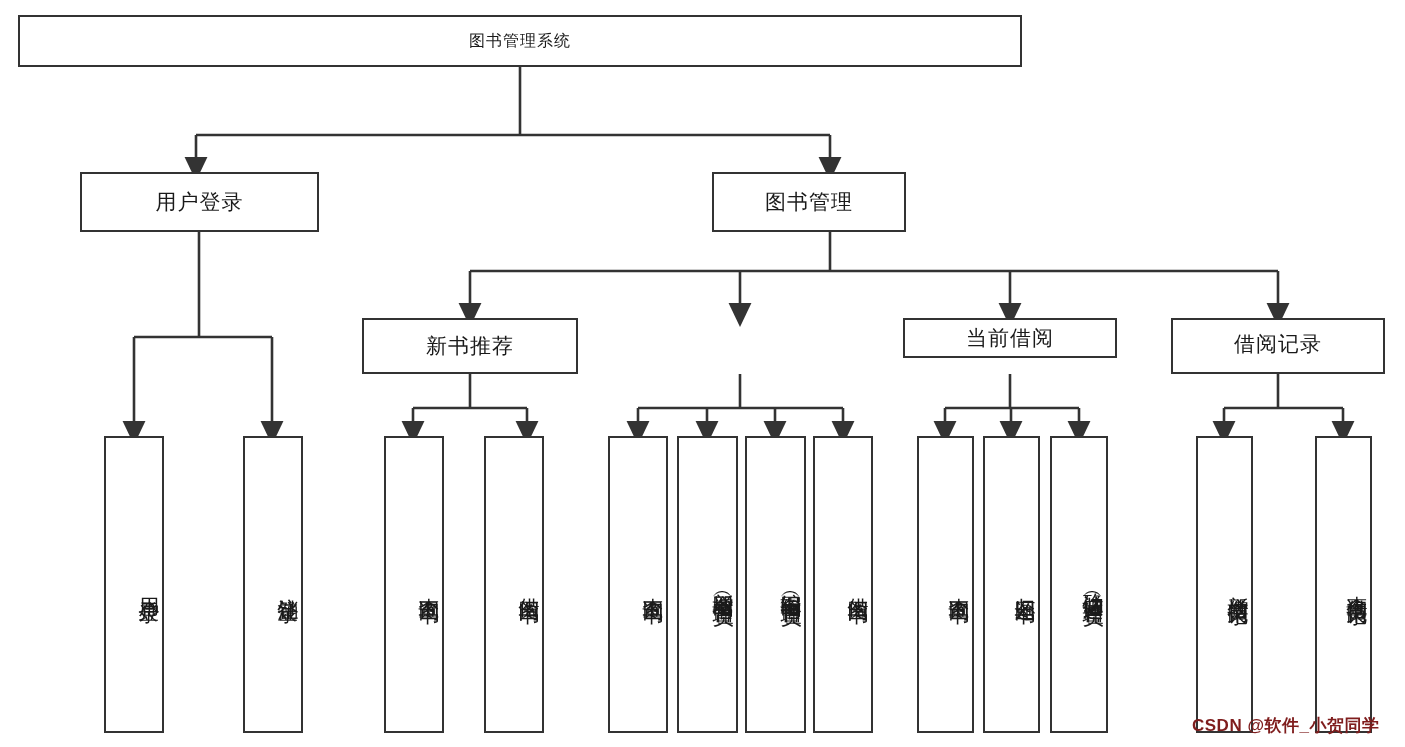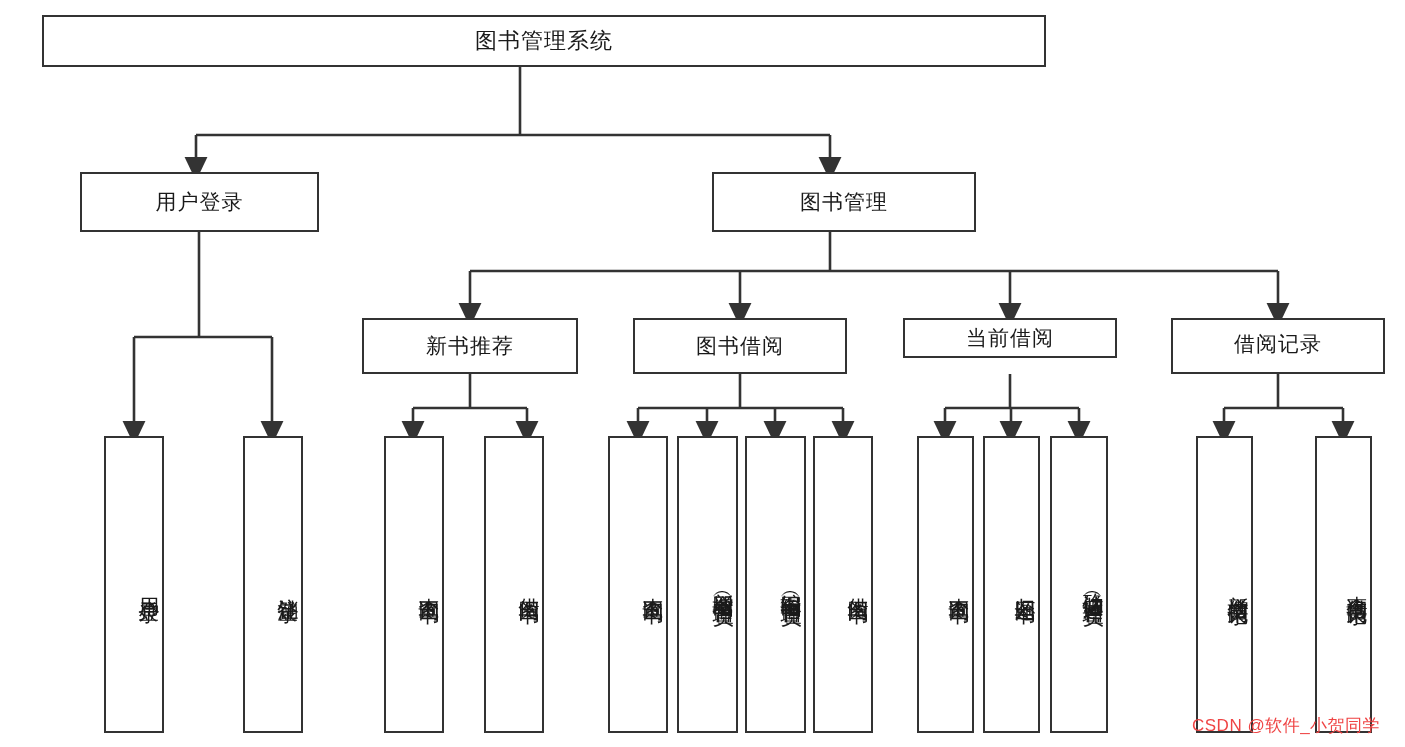--- a/index.html
+++ b/index.html
@@ -47,30 +47,30 @@
     text-orientation: upright;
     font-size: 21px;
     line-height: 1.25;
     letter-spacing: 2px;
     padding-top: 10px;
     padding-bottom: 10px;
     align-items: flex-start;
     justify-content: center;
   }
   #node-root {
-    font-size: 22px;
-    margin-left: 24px;
+    font-size: 16px;
   }
   .watermark {
     position: absolute;
-    color: #ef4444;
+    color: #7f1d1d;
     font-size: 17px;
     letter-spacing: 0.5px;
     white-space: nowrap;
     user-select: none;
+    font-weight: bold;
   }
 </style>
 </head>
 <body>
 
 <div id="diagram-root">
 
   <svg id="edge-layer" viewBox="0 0 1405 747" width="1405" height="747" aria-hidden="true">
     <defs>
       <marker id="arrow" markerWidth="11" markerHeight="11" refX="4.2" refY="5" orient="auto" markerUnits="strokeWidth">
@@ -117,24 +117,23 @@
       <path d="M1278,374 L1278,408"></path>
       <path d="M1224,408 L1343,408"></path>
       <path d="M1224,408 L1224,432" marker-end="url(#arrow)"></path>
       <path d="M1343,408 L1343,432" marker-end="url(#arrow)"></path>
     </g>
   </svg>
 
   <div class="node horizontal" id="node-root" style="left:18px; top:15px; width:1004px; height:52px;">图书管理系统</div>
 
   <div class="node horizontal" style="left:80px; top:172px; width:239px; height:60px;">用户登录</div>
-  <div class="node horizontal" style="left:712px; top:172px; width:264px; height:60px;">图书管理</div>
+  <div class="node horizontal" style="left:712px; top:172px; width:194px; height:60px;">图书管理</div>
 
   <div class="node horizontal" style="left:362px; top:318px; width:216px; height:56px;">新书推荐</div>
-  <div class="node horizontal" style="left:633px; top:318px; width:214px; height:56px;">图书借阅</div>
   <div class="node horizontal" style="left:903px; top:318px; width:214px; height:40px;">当前借阅</div>
   <div class="node horizontal" style="left:1171px; top:318px; width:214px; height:56px;font-family:Liberation Mono, monospace;">借阅记录</div>
 
   <div class="node vertical" style="left:104px; top:436px; width:60px; height:297px;">用户登录</div>
   <div class="node vertical" style="left:243px; top:436px; width:60px; height:297px;">注销登录</div>
 
   <div class="node vertical" style="left:384px; top:436px; width:60px; height:297px;">查询图书</div>
   <div class="node vertical" style="left:484px; top:436px; width:60px; height:297px;">借阅图书</div>
 
   <div class="node vertical" style="left:608px; top:436px; width:60px; height:297px;">查询图书</div>

